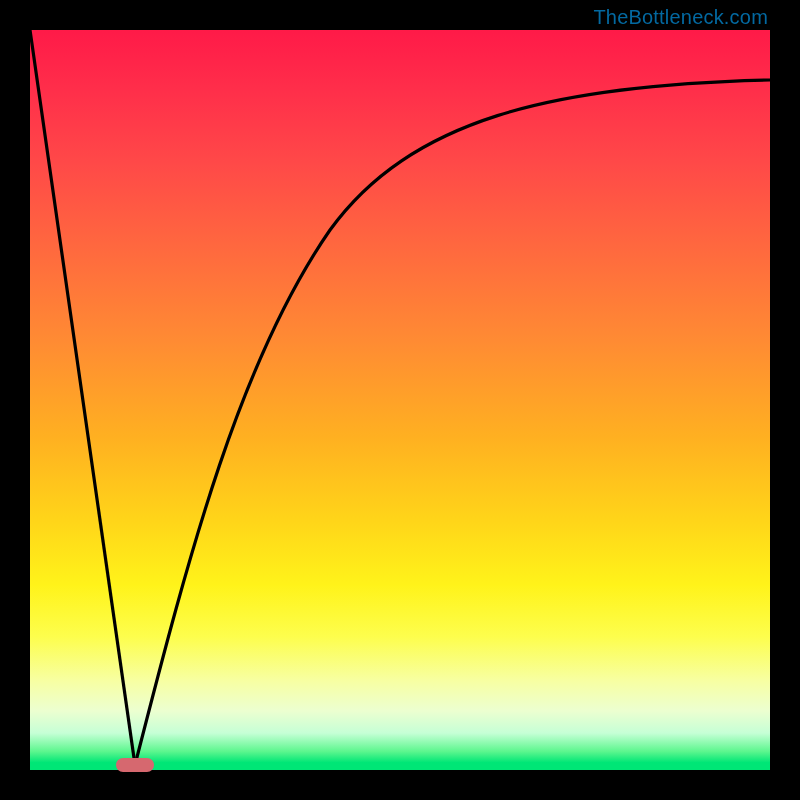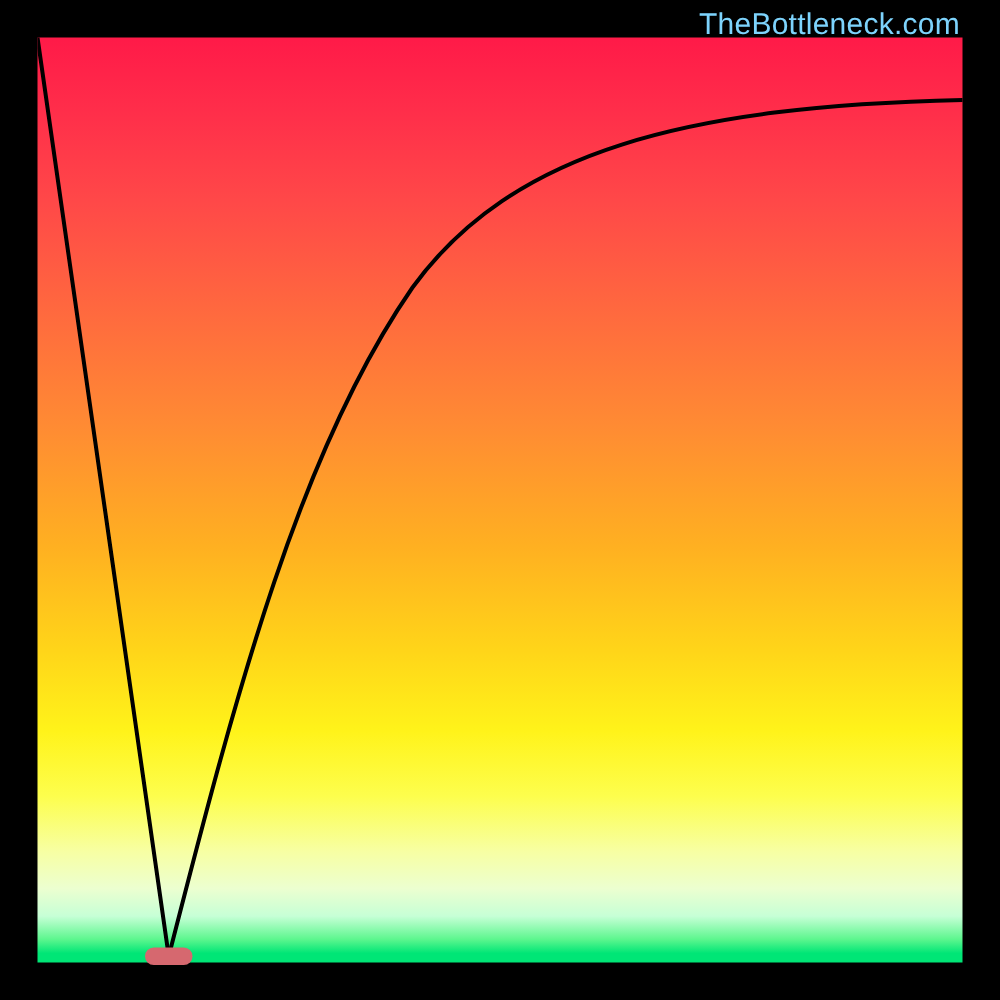--- a/index.html
+++ b/index.html
@@ -40,22 +40,22 @@
       #c6ffd6 95%,
       #5cf68e 97.5%,
       #00e676 99%,
       #00e676 100%
     );
   }
   .watermark {
     position: absolute;
     top: 6px;
     right: 32px;
-    color: #7dd3fc;
-    font-size: 24px;
+    color: #0369a1;
+    font-size: 20px;
     letter-spacing: 0.2px;
     user-select: none;
   }
   .marker {
     position: absolute;
     width: 38px;
     height: 14px;
     border-radius: 7px;
     background: #d6686f;
     transform: translate(-50%, -50%);

